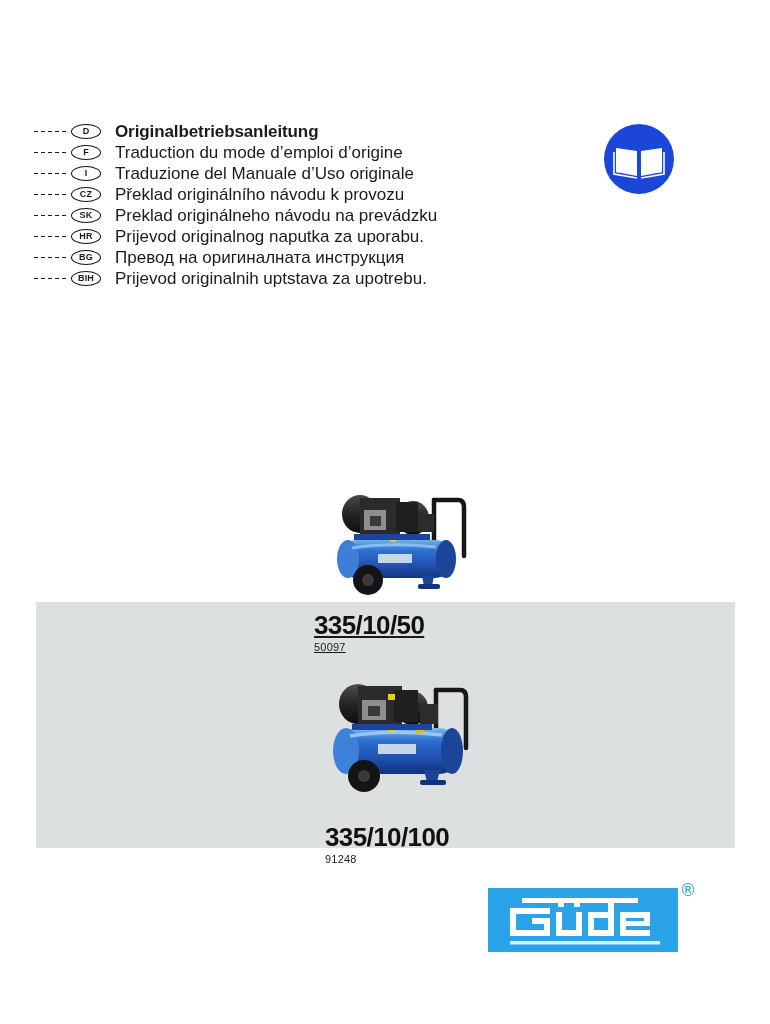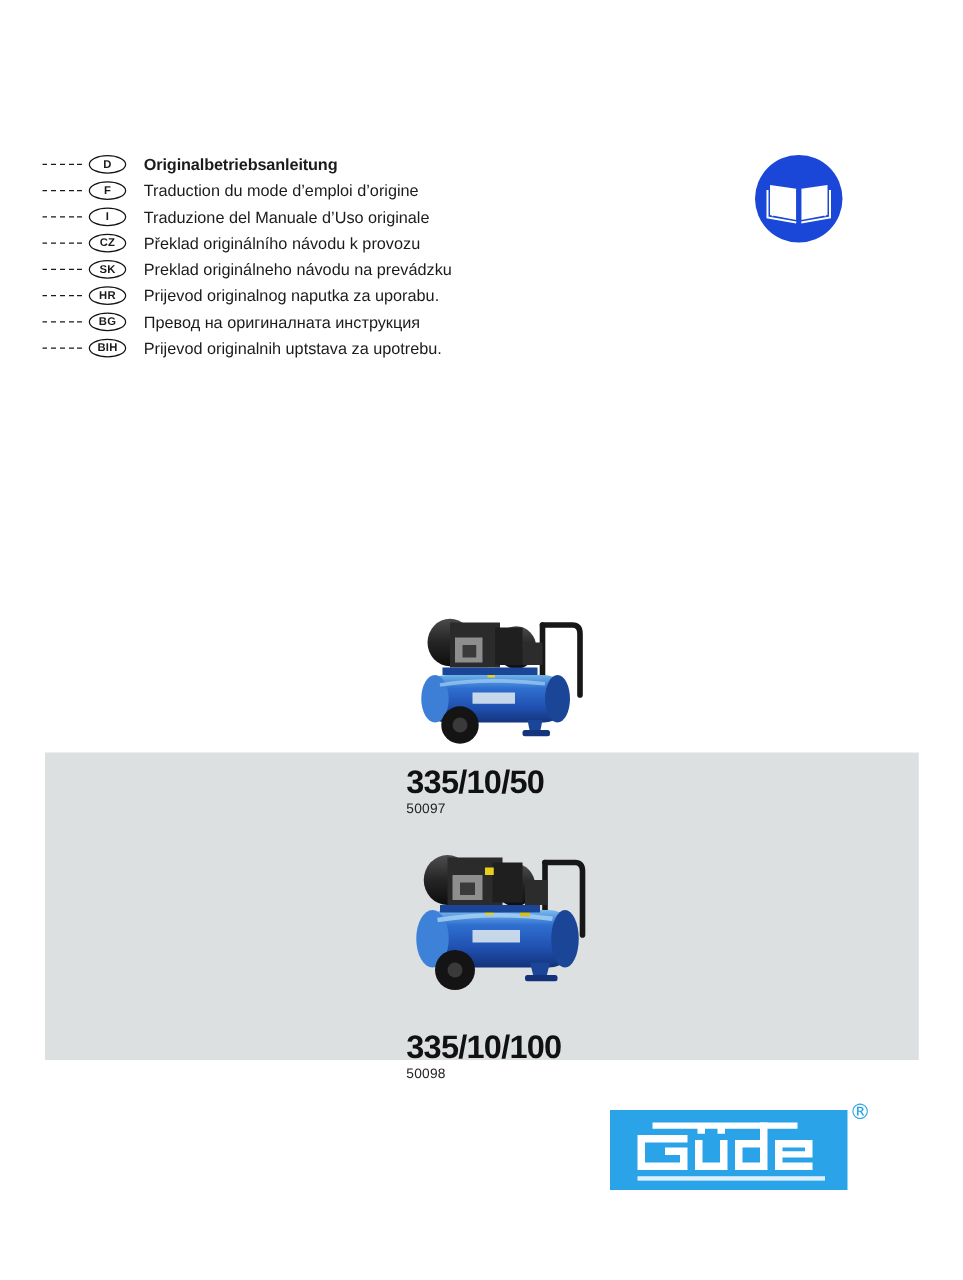--- a/index.html
+++ b/index.html
@@ -52,21 +52,21 @@
     font-size: 9px;
     font-weight: bold;
     letter-spacing: 0.2px;
     line-height: 1;
     padding: 0 3px;
     box-sizing: border-box;
     background: #fff;
   }
   .lang-text {
     margin-left: 14px;
-    font-size: 13px;
+    font-size: 17px;
     line-height: 1;
     white-space: nowrap;
     color: #1b1b1b;
   }
   .lang-row.primary .lang-text {
     font-weight: bold;
     letter-spacing: -0.1px;
   }
 
   
@@ -253,21 +253,21 @@
     <rect x="24" y="50" width="76" height="6" fill="#1b4596"></rect>
 
     <circle cx="38" cy="96" r="15" fill="#141414"></circle>
     <circle cx="38" cy="96" r="6" fill="#3a3a3a"></circle>
 
     <path d="M92 92 L104 92 L102 102 L94 102 Z" fill="#1b4596"></path>
     <rect x="88" y="100" width="22" height="5" rx="2" fill="#14357d"></rect>
   </svg>
 </div>
 
-<div class="product-label" style="left:325px; top:612px;">
+<div class="product-label" style="left:314px; top:612px;text-decoration:underline;">
   <div class="model">335/10/50</div>
   <div class="artnum">50097</div>
 </div>
 
 <div class="product-img" style="left:328px; top:672px; width:158px; height:122px;">
   <svg width="158" height="122" viewBox="0 0 158 122">
     <defs>
       <linearGradient id="tank2" x1="0" y1="0" x2="0" y2="1">
         <stop offset="0%" stop-color="#7cbcee"></stop>
         <stop offset="26%" stop-color="#2f6fd0"></stop>
@@ -309,21 +309,21 @@
     <circle cx="36" cy="104" r="16" fill="#141414"></circle>
     <circle cx="36" cy="104" r="6" fill="#3a3a3a"></circle>
 
     <path d="M96 98 L112 98 L109 110 L99 110 Z" fill="#1b4596"></path>
     <rect x="92" y="108" width="26" height="5" rx="2" fill="#13327a"></rect>
   </svg>
 </div>
 
 <div class="product-label" style="left:325px; top:824px;">
   <div class="model">335/10/100</div>
-  <div class="artnum">50098</div>
+  <div class="artnum">91248</div>
 </div>
 
 <div class="logo-wrap">
   <div class="logo-box"></div>
   <div class="logo-mark">
     <svg width="190" height="64" viewBox="0 0 190 64">
 
       <rect x="34" y="10" width="116" height="5" fill="#ffffff"></rect>
 
       <rect x="22" y="53" width="150" height="3.5" fill="#ffffff" opacity="0.85"></rect>

